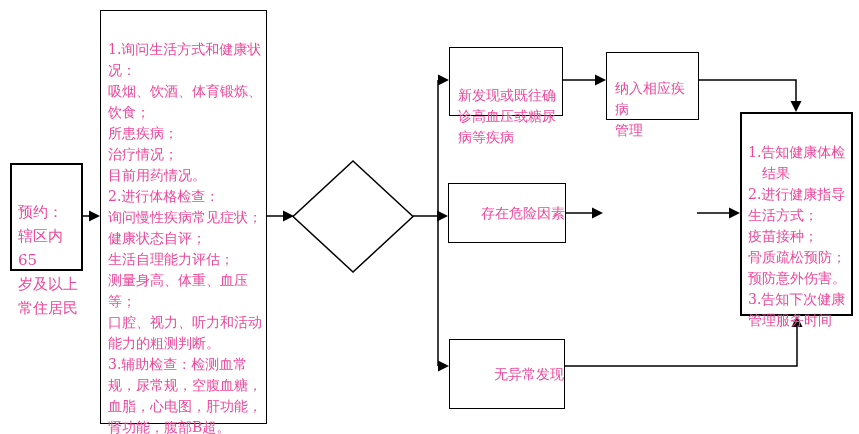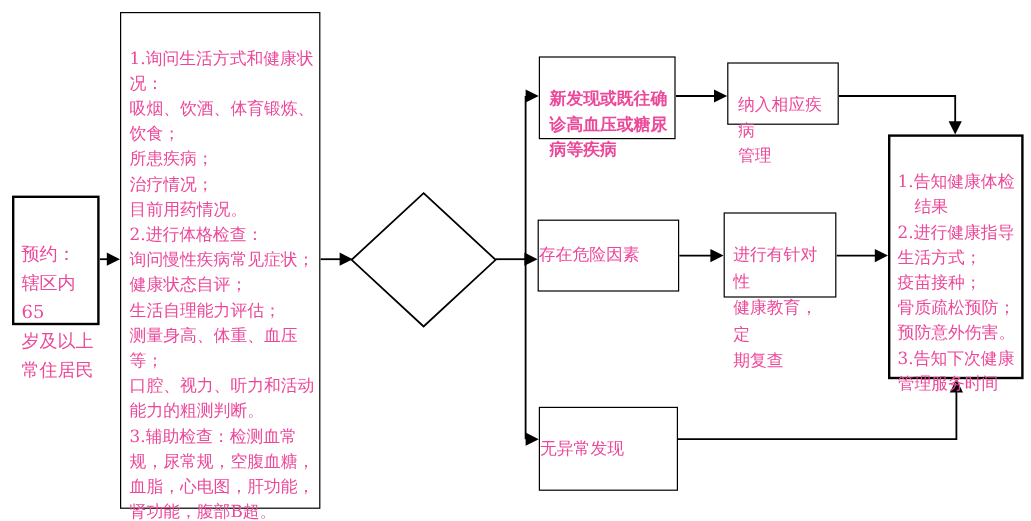--- a/index.html
+++ b/index.html
@@ -24,36 +24,36 @@
     border: 1px solid #000000;
     font-size: 14px;
     line-height: 21px;
     white-space: pre-line;
     color: #ec4899;
   }
   .node .txt { white-space: pre-line; }
   .centered {
     display: flex;
     align-items: center;
-    justify-content: flex-start;
+    justify-content: flex-end;
     text-align: center;
   }
   .diamond-label {
     position: absolute;
     left: 295px; top: 193px;
     width: 116px;
     text-align: center;
     font-size: 14px;
     line-height: 22px;
     white-space: pre-line;
   }
   .n-start   { left: 10px;  top: 163px; width: 73px;  height: 108px; border-width: 2px; padding: 11px 0 0 6px; font-size: 15px; line-height: 24px; }
   .n-assess  { left: 100px; top: 10px;  width: 167px; height: 414px; padding: 7px 3px 0 7px; }
-  .n-found   { left: 449px; top: 47px;  width: 114px; height: 69px;  padding: 4px 3px 0 8px; font-weight: bold; }
-  .n-manage  { left: 606px; top: 52px;  width: 93px;  height: 52px;  padding: 4px 3px 16px 8px; }
+  .n-found   { left: 449px; top: 47px;  width: 114px; height: 69px;  padding: 16px 3px 0 8px; }
+  .n-manage  { left: 606px; top: 52px;  width: 93px;  height: 68px;  padding: 4px 3px 16px 8px; }
   .n-risk    { left: 448px; top: 183px; width: 118px; height: 60px; }
   .n-edu     { left: 603px; top: 177px; width: 94px;  height: 71px;  padding: 2px 2px 0 7px; line-height: 22px; }
   .n-normal  { left: 449px; top: 339px; width: 116px; height: 70px; }
   .n-inform  { left: 740px; top: 112px; width: 113px; height: 204px; border-width: 2px; padding: 7px 2px 0 6px; }
 </style>
 </head>
 <body>
 
 <div class="canvas">
 
@@ -122,25 +122,20 @@
 
   <div class="node n-manage">
     <span class="txt">纳入相应疾病
 管理</span>
   </div>
 
   <div class="node n-risk centered">
     <span class="txt">存在危险因素</span>
   </div>
 
-  <div class="node n-edu">
-    <span class="txt">进行有针对性
-健康教育，定
-期复查</span>
-  </div>
 
   <div class="node n-normal centered">
     <span class="txt">无异常发现</span>
   </div>
 
   <div class="node n-inform">
     <span class="txt">1.告知健康体检
 　结果
 2.进行健康指导
 生活方式；

